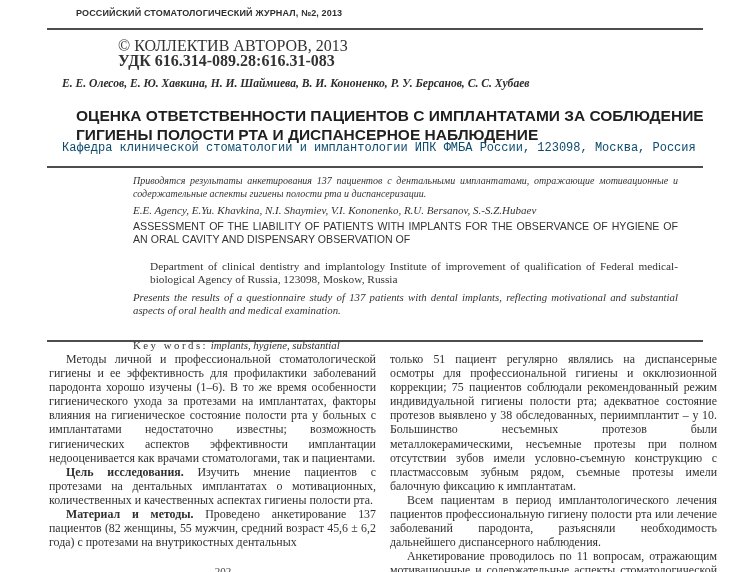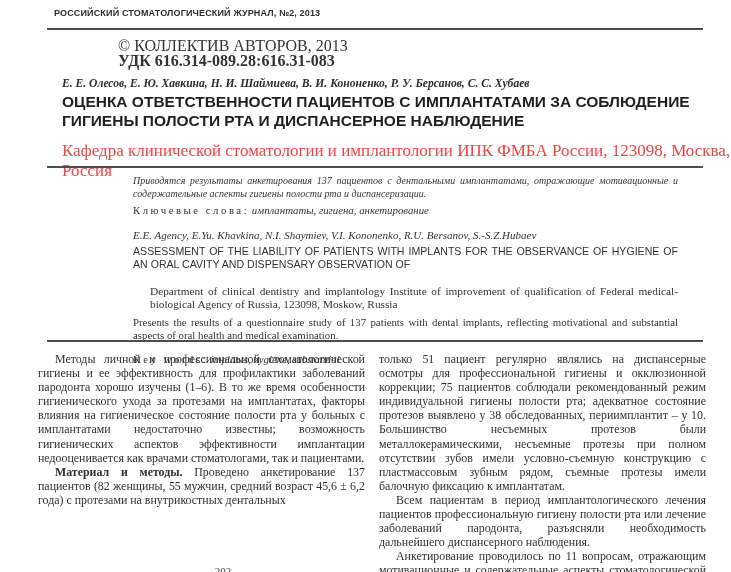--- a/index.html
+++ b/index.html
@@ -6,56 +6,56 @@
   .page{
     position:relative;
     width:731px;height:572px;
     background:#ffffff;
     overflow:hidden;
     font-family:"Liberation Serif","DejaVu Serif",serif;
     color:#333333;
     -webkit-font-smoothing:antialiased;
   }
   .journal-header{
-    position:absolute;top:8px;left:54px;
+    position:absolute;top:8px;left:76px;
     font-family:"Liberation Sans","DejaVu Sans",sans-serif;
     font-weight:bold;font-size:9px;letter-spacing:.15px;color:#2e2e2e;
   }
   .rule{position:absolute;left:47px;width:656px;height:2px;background:#4d4d4d;}
   .rule-1{top:28px;}
   .rule-2{top:166px;}
   .rule-3{top:340px;}
   .meta-block{position:absolute;top:38px;left:118px;font-size:16px;line-height:15px;}
   .udc{font-weight:bold;}
   .authors-ru{
     position:absolute;top:77px;left:62px;
     font-weight:bold;font-style:italic;font-size:11.6px;color:#2c2c2c;
   }
   .title-ru{
     position:absolute;top:92px;left:62px;width:640px;
     font-family:"Liberation Sans","DejaVu Sans",sans-serif;
     font-weight:bold;font-size:15.5px;line-height:19px;color:#1f1f1f;
   }
-  .affiliation-ru{position:absolute;top:141px;left:62px;font-size:17px;color:#ef4444;}
+  .affiliation-ru{position:absolute;top:141px;left:62px;font-size:12px;color:#0c4a6e;font-family:Liberation Mono, monospace;}
   .abstract-block{position:absolute;top:175px;left:133px;width:545px;}
   .abstract-ru{font-style:italic;font-size:10px;line-height:12.6px;text-align:justify;margin:0 0 4px 0;}
   .kw-line{font-size:10.8px;margin:0 0 6px 0;}
   .kw-label{letter-spacing:2.5px;}
   .kw-values{font-style:italic;}
   .kw-ru{margin-bottom:13px;}
   .authors-en{font-style:italic;font-size:11px;margin:0 0 4px 0;}
   .title-en{
     font-family:"Liberation Sans","DejaVu Sans",sans-serif;
     font-size:10.6px;line-height:13px;text-align:justify;
     color:#333;margin:0 0 14px 0;
   }
   .affiliation-en{font-size:11.3px;line-height:13px;text-align:justify;margin:0 0 5px 17px;}
-  .abstract-en{font-size:10.8px;line-height:12.6px;text-align:justify;margin:0 0 12px 0;}
+  .abstract-en{font-style:italic;font-size:10.8px;line-height:12.6px;text-align:justify;margin:0 0 23px 0;}
   .columns{
-    position:absolute;top:352px;left:38px;width:668px;height:220px;
+    position:absolute;top:352px;left:49px;width:668px;height:220px;
     overflow:hidden;display:flex;gap:14px;
   }
   .col{width:327px;text-align:justify;font-size:11.9px;line-height:14.1px;color:#303030;}
   .col p{margin:0;text-indent:17px;}
   .col p.no-indent{text-indent:0;}
   .lead{font-weight:bold;}
   .page-number{
     position:absolute;top:565px;left:196px;width:54px;
     text-align:center;font-size:11px;color:#444;
   }
@@ -67,47 +67,46 @@
 
   <div class="journal-header">РОССИЙСКИЙ СТОМАТОЛОГИЧЕСКИЙ ЖУРНАЛ, №2, 2013</div>
   <div class="rule rule-1"></div>
 
   <div class="meta-block">
     <div class="copyright">© КОЛЛЕКТИВ АВТОРОВ, 2013</div>
     <div class="udc">УДК 616.314-089.28:616.31-083</div>
   </div>
 
   <div class="authors-ru">Е. Е. Олесов, Е. Ю. Хавкина, Н. И. Шаймиева, В. И. Кононенко, Р. У. Берсанов, С. С. Хубаев</div>
-  <h1 class="title-ru" style="margin:0;">ОЦЕНКА ОТВЕТСТВЕННОСТИ ПАЦИЕНТОВ С ИМПЛАНТАТАМИ ЗА СОБЛЮДЕНИЕ ГИГИЕНЫ ПОЛОСТИ РТА И ДИСПАНСЕРНОЕ НАБЛЮДЕНИЕ</h1>
+  <h1 class="title-ru" style="margin:14px;">ОЦЕНКА ОТВЕТСТВЕННОСТИ ПАЦИЕНТОВ С ИМПЛАНТАТАМИ ЗА СОБЛЮДЕНИЕ ГИГИЕНЫ ПОЛОСТИ РТА И ДИСПАНСЕРНОЕ НАБЛЮДЕНИЕ</h1>
   <div class="affiliation-ru">Кафедра клинической стоматологии и имплантологии ИПК ФМБА России, 123098, Москва, Россия</div>
 
   <div class="rule rule-2"></div>
 
   <div class="abstract-block">
     <p class="abstract-ru">Приводятся результаты анкетирования 137 пациентов с дентальными имплантатами, отражающие мотивационные и содержательные аспекты гигиены полости рта и диспансеризации.</p>
-    <p class="kw-line kw-ru">
-      <span class="kw-label">Ключевые слова:</span>
-      <span class="kw-values"> имплантаты, гигиена, анкетирование</span>
-    </p>
     <p class="authors-en">E.E. Agency, E.Yu. Khavkina, N.I. Shaymiev, V.I. Kononenko, R.U. Bersanov, S.-S.Z.Hubaev</p>
     <p class="title-en">ASSESSMENT OF THE LIABILITY OF PATIENTS WITH IMPLANTS FOR THE OBSERVANCE OF HYGIENE OF AN ORAL CAVITY AND DISPENSARY OBSERVATION OF</p>
     <p class="affiliation-en">Department of clinical dentistry and implantology Institute of improvement of qualification of Federal medical-biological Agency of Russia, 123098, Moskow, Russia</p>
     <p class="abstract-en">Presents the results of a questionnaire study of 137 patients with dental implants, reflecting motivational and substantial aspects of oral health and medical examination.</p>
     <p class="kw-line">
       <span class="kw-label">Key words:</span>
       <span class="kw-values"> implants, hygiene, substantial</span>
     </p>
   </div>
 
   <div class="rule rule-3"></div>
 
   <div class="columns">
     <div class="col">
       <p>Методы личной и профессиональной стоматологической гигиены и ее эффективность для профилактики заболеваний пародонта хорошо изучены (1–6). В то же время особенности гигиенического ухода за протезами на имплантатах, факторы влияния на гигиеническое состояние полости рта у больных с имплантатами недостаточно известны; возможность гигиенических аспектов эффективности имплантации недооценивается как врачами стоматологами, так и пациентами.</p>
       <p>
+        <span class="lead">Цель исследования.</span><span> Изучить мнение пациентов с протезами на дентальных имплантатах о мотивационных, количественных и качественных аспектах гигиены полости рта.</span>
+      </p>
+      <p>
         <span class="lead">Материал и методы.</span><span> Проведено анкетирование 137 пациентов (82 женщины, 55 мужчин, средний возраст 45,6 ± 6,2 года) с протезами на внутрикостных дентальных</span>
       </p>
     </div>
     <div class="col">
       <p class="no-indent">только 51 пациент регулярно являлись на диспансерные осмотры для профессиональной гигиены и окклюзионной коррекции; 75 пациентов соблюдали рекомендованный режим индивидуальной гигиены полости рта; адекватное состояние протезов выявлено у 38 обследованных, периимплантит – у 10. Большинство несъемных протезов были металлокерамическими, несъемные протезы при полном отсутствии зубов имели условно-съемную конструкцию с пластмассовым зубным рядом, съемные протезы имели балочную фиксацию к имплантатам.</p>
       <p>Всем пациентам в период имплантологического лечения пациентов профессиональную гигиену полости рта или лечение заболеваний пародонта, разъясняли необходимость дальнейшего диспансерного наблюдения.</p>
       <p>Анкетирование проводилось по 11 вопросам, отражающим мотивационные и содержательные аспекты стоматологической гигиены и диспансеризации (см. таблицу)</p>
     </div>
   </div>
 

